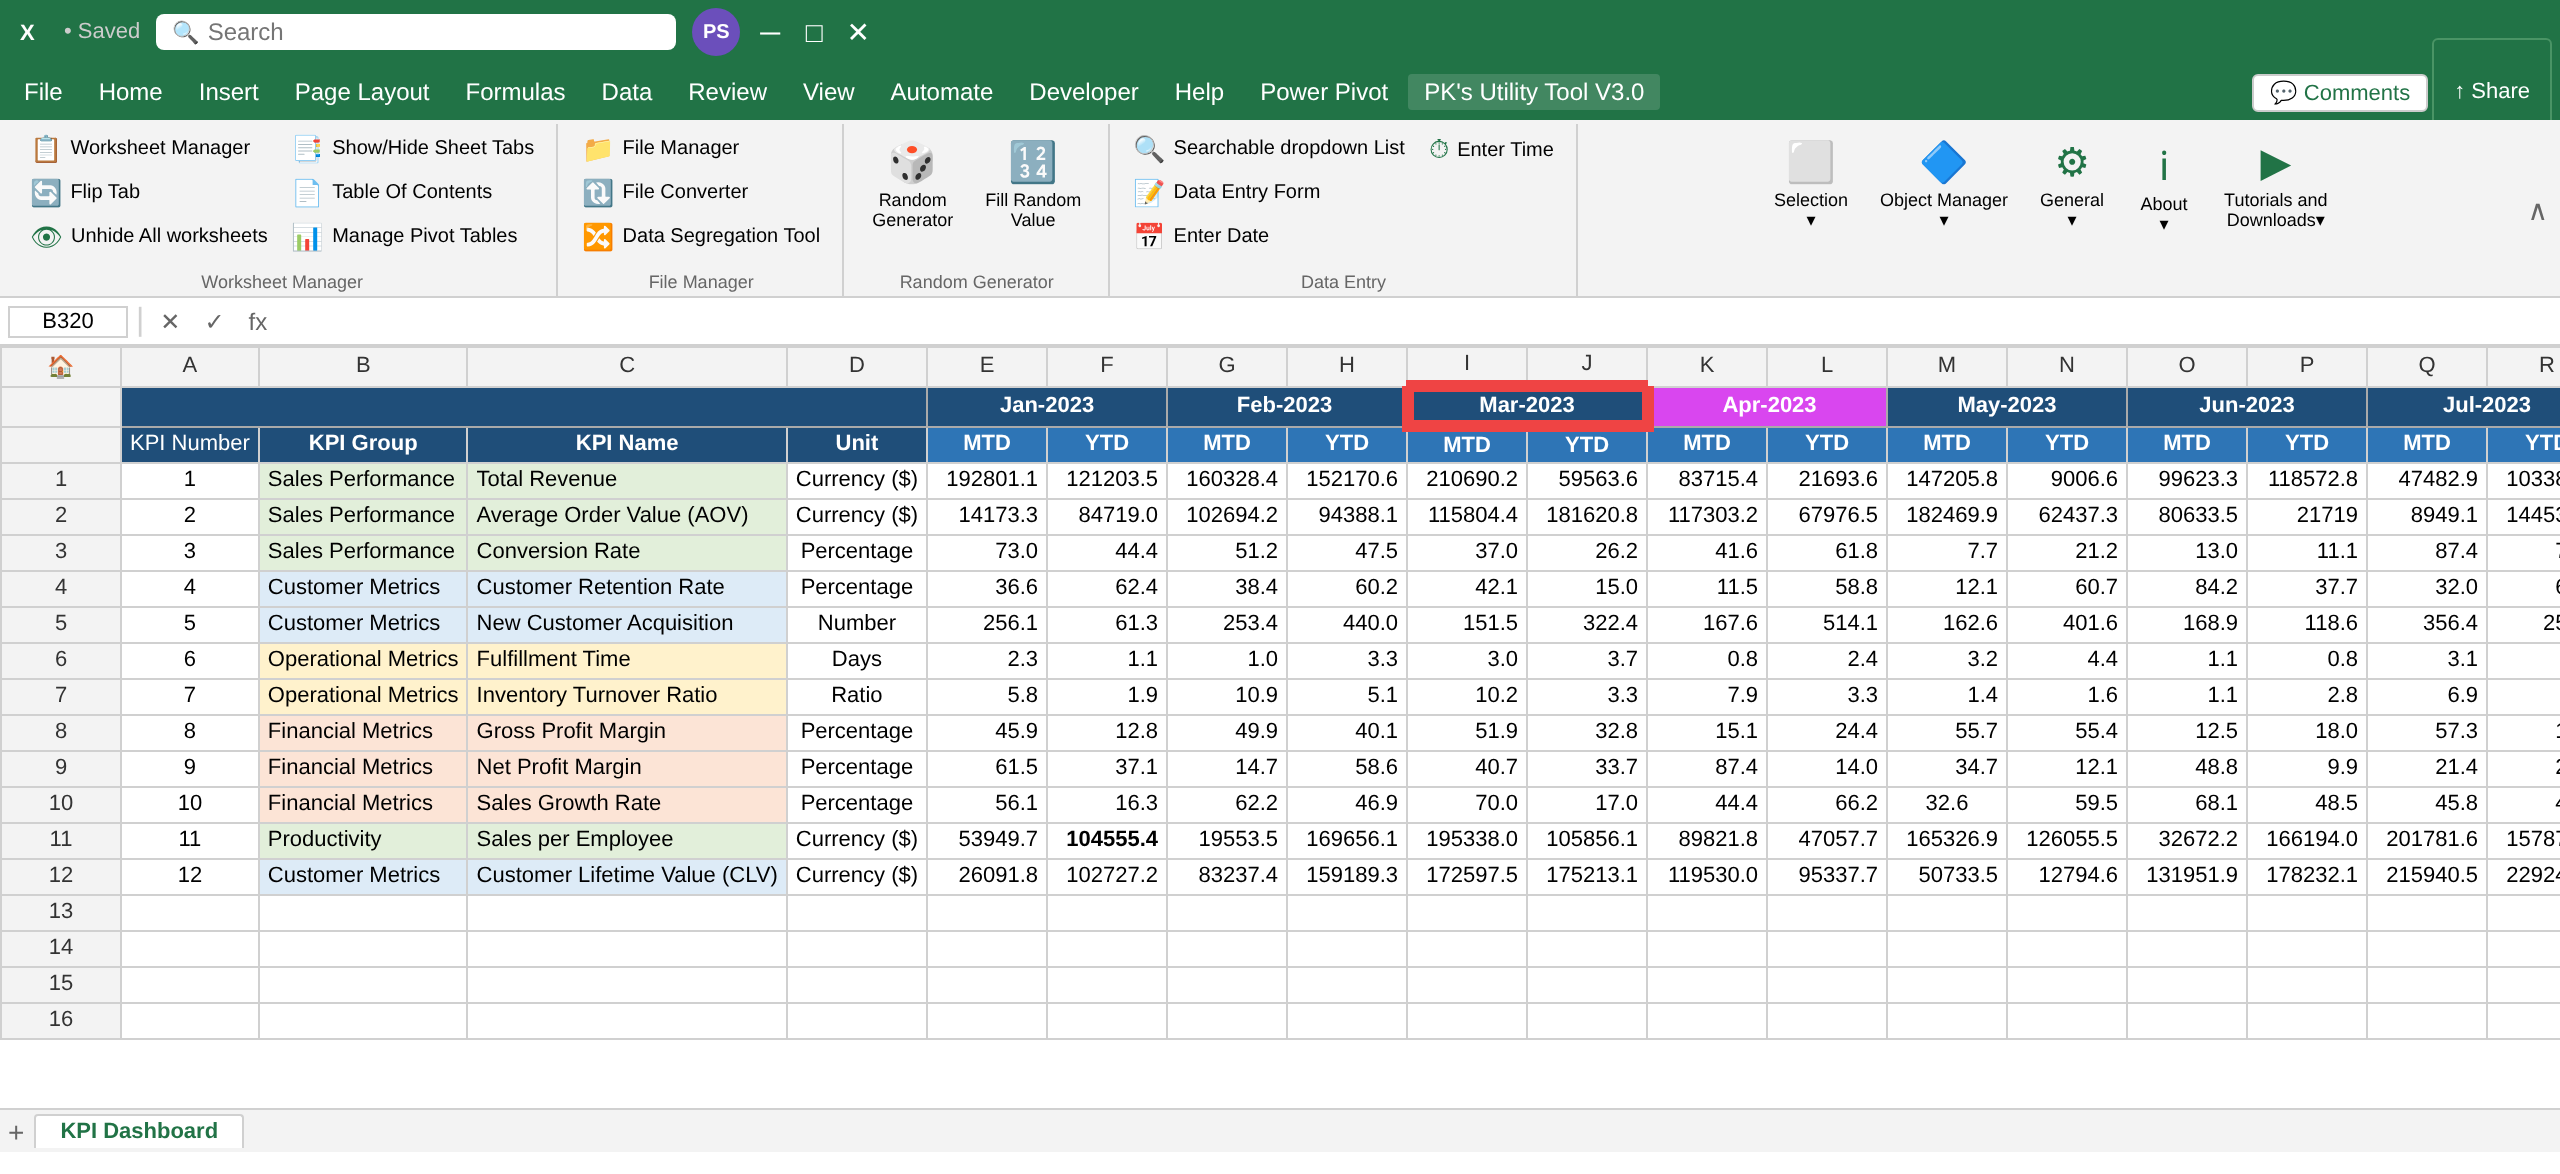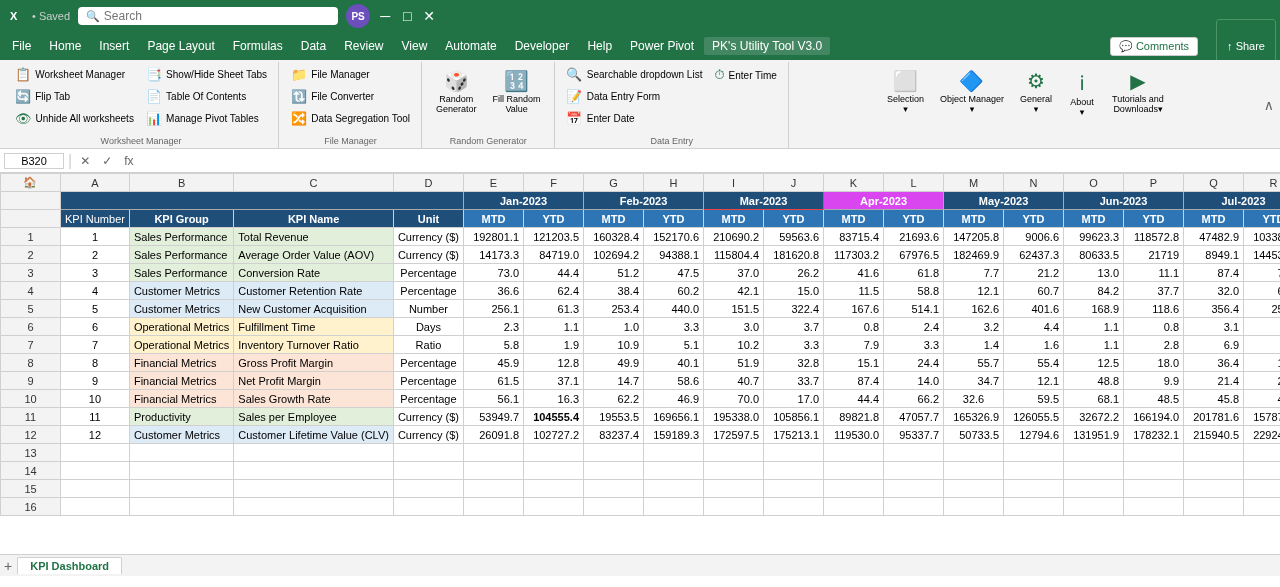--- a/index.html
+++ b/index.html
@@ -35,21 +35,21 @@
       background: #217346;
       display: flex;
       align-items: center;
       padding: 0 4px;
       gap: 2px;
     }
     .menu-item { color: #fff; font-size: 12px; padding: 2px 8px; cursor: pointer; border-radius: 2px; }
     .menu-item.active { background: rgba(255,255,255,0.15); }
     .menu-separator { flex: 1; }
     .comments-btn { background: #fff; color: #217346; border: 1px solid #ccc; border-radius: 3px; padding: 2px 8px; font-size: 11px; cursor: pointer; display: flex; align-items: center; gap: 4px; }
-    .share-btn { background: #217346; color: #fff; border: 1px solid #4a9465; border-radius: 3px; padding: 20px 10px; font-size: 11px; cursor: pointer; display: flex; align-items: center; gap: 4px; margin-left: 16px; }
+    .share-btn { background: #217346; color: #fff; border: 1px solid #4a9465; border-radius: 3px; padding: 20px 10px; font-size: 11px; cursor: pointer; display: flex; align-items: center; gap: 4px; }
 
     
     #ribbon {
       background: #f3f3f3;
       border-bottom: 1px solid #d0d0d0;
       display: flex;
       flex-direction: column;
     }
     #ribbon-content {
       display: flex;
@@ -449,21 +449,21 @@
 
           </tr>
         </thead>
         <tbody id="sheet-body">
 
           <tr>
             <td class="row-header"></td>
             <td class="cell" colspan="4" style="background:#1F4E79;color:#fff;font-weight:bold;text-align:center;border:1px solid #aaa;"></td>
             <td class="cell header-row-month" colspan="2" style="background:#1F4E79;color:#fff;font-weight:bold;text-align:center;border:1px solid #aaa;">Jan-2023</td>
             <td class="cell header-row-month" colspan="2" style="background:#1F4E79;color:#fff;font-weight:bold;text-align:center;border:1px solid #aaa;">Feb-2023</td>
-            <td class="cell header-row-month" colspan="2" style="background:#1F4E79;color:#fff;font-weight:bold;text-align:center;border:1px solid #ef4444;">Mar-2023</td>
+            <td class="cell header-row-month" colspan="2" style="background:#1F4E79;color:#fff;font-weight:bold;text-align:center;border:6px solid #ef4444;">Mar-2023</td>
             <td class="cell header-row-month" colspan="2" style="background:#d946ef;color:#fff;font-weight:bold;text-align:center;border:1px solid #aaa;">Apr-2023</td>
             <td class="cell header-row-month" colspan="2" style="background:#1F4E79;color:#fff;font-weight:bold;text-align:center;border:1px solid #aaa;">May-2023</td>
             <td class="cell header-row-month" colspan="2" style="background:#1F4E79;color:#fff;font-weight:bold;text-align:center;border:1px solid #aaa;">Jun-2023</td>
             <td class="cell header-row-month" colspan="2" style="background:#1F4E79;color:#fff;font-weight:bold;text-align:center;border:1px solid #aaa;">Jul-2023</td>
 
           </tr>
 
           <tr>
             <td class="row-header"></td>
             <td class="cell kpi-number-header">KPI Number</td>
@@ -651,21 +651,21 @@
     <td class="cell" style="text-align:right;">49.9</td>
     <td class="cell" style="text-align:right;">40.1</td>
     <td class="cell" style="text-align:right;">51.9</td>
     <td class="cell" style="text-align:right;">32.8</td>
     <td class="cell" style="text-align:right;">15.1</td>
     <td class="cell" style="text-align:right;">24.4</td>
     <td class="cell" style="text-align:right;">55.7</td>
     <td class="cell" style="text-align:right;">55.4</td>
     <td class="cell" style="text-align:right;">12.5</td>
     <td class="cell" style="text-align:right;">18.0</td>
-    <td class="cell" style="text-align:right;">36.4</td>
+    <td class="cell" style="text-align:right;">57.3</td>
     <td class="cell" style="text-align:right;">10.7</td>
 
   </tr>
             <tr>
     <td class="row-header">9</td>
     <td class="cell" style="text-align:center;">9</td>
     <td class="cell" style="background:#FCE4D6;">Financial Metrics</td>
     <td class="cell" style="background:#FCE4D6;">Net Profit Margin</td>
     <td class="cell" style="text-align:center;">Percentage</td>
     <td class="cell" style="text-align:right;">61.5</td>

